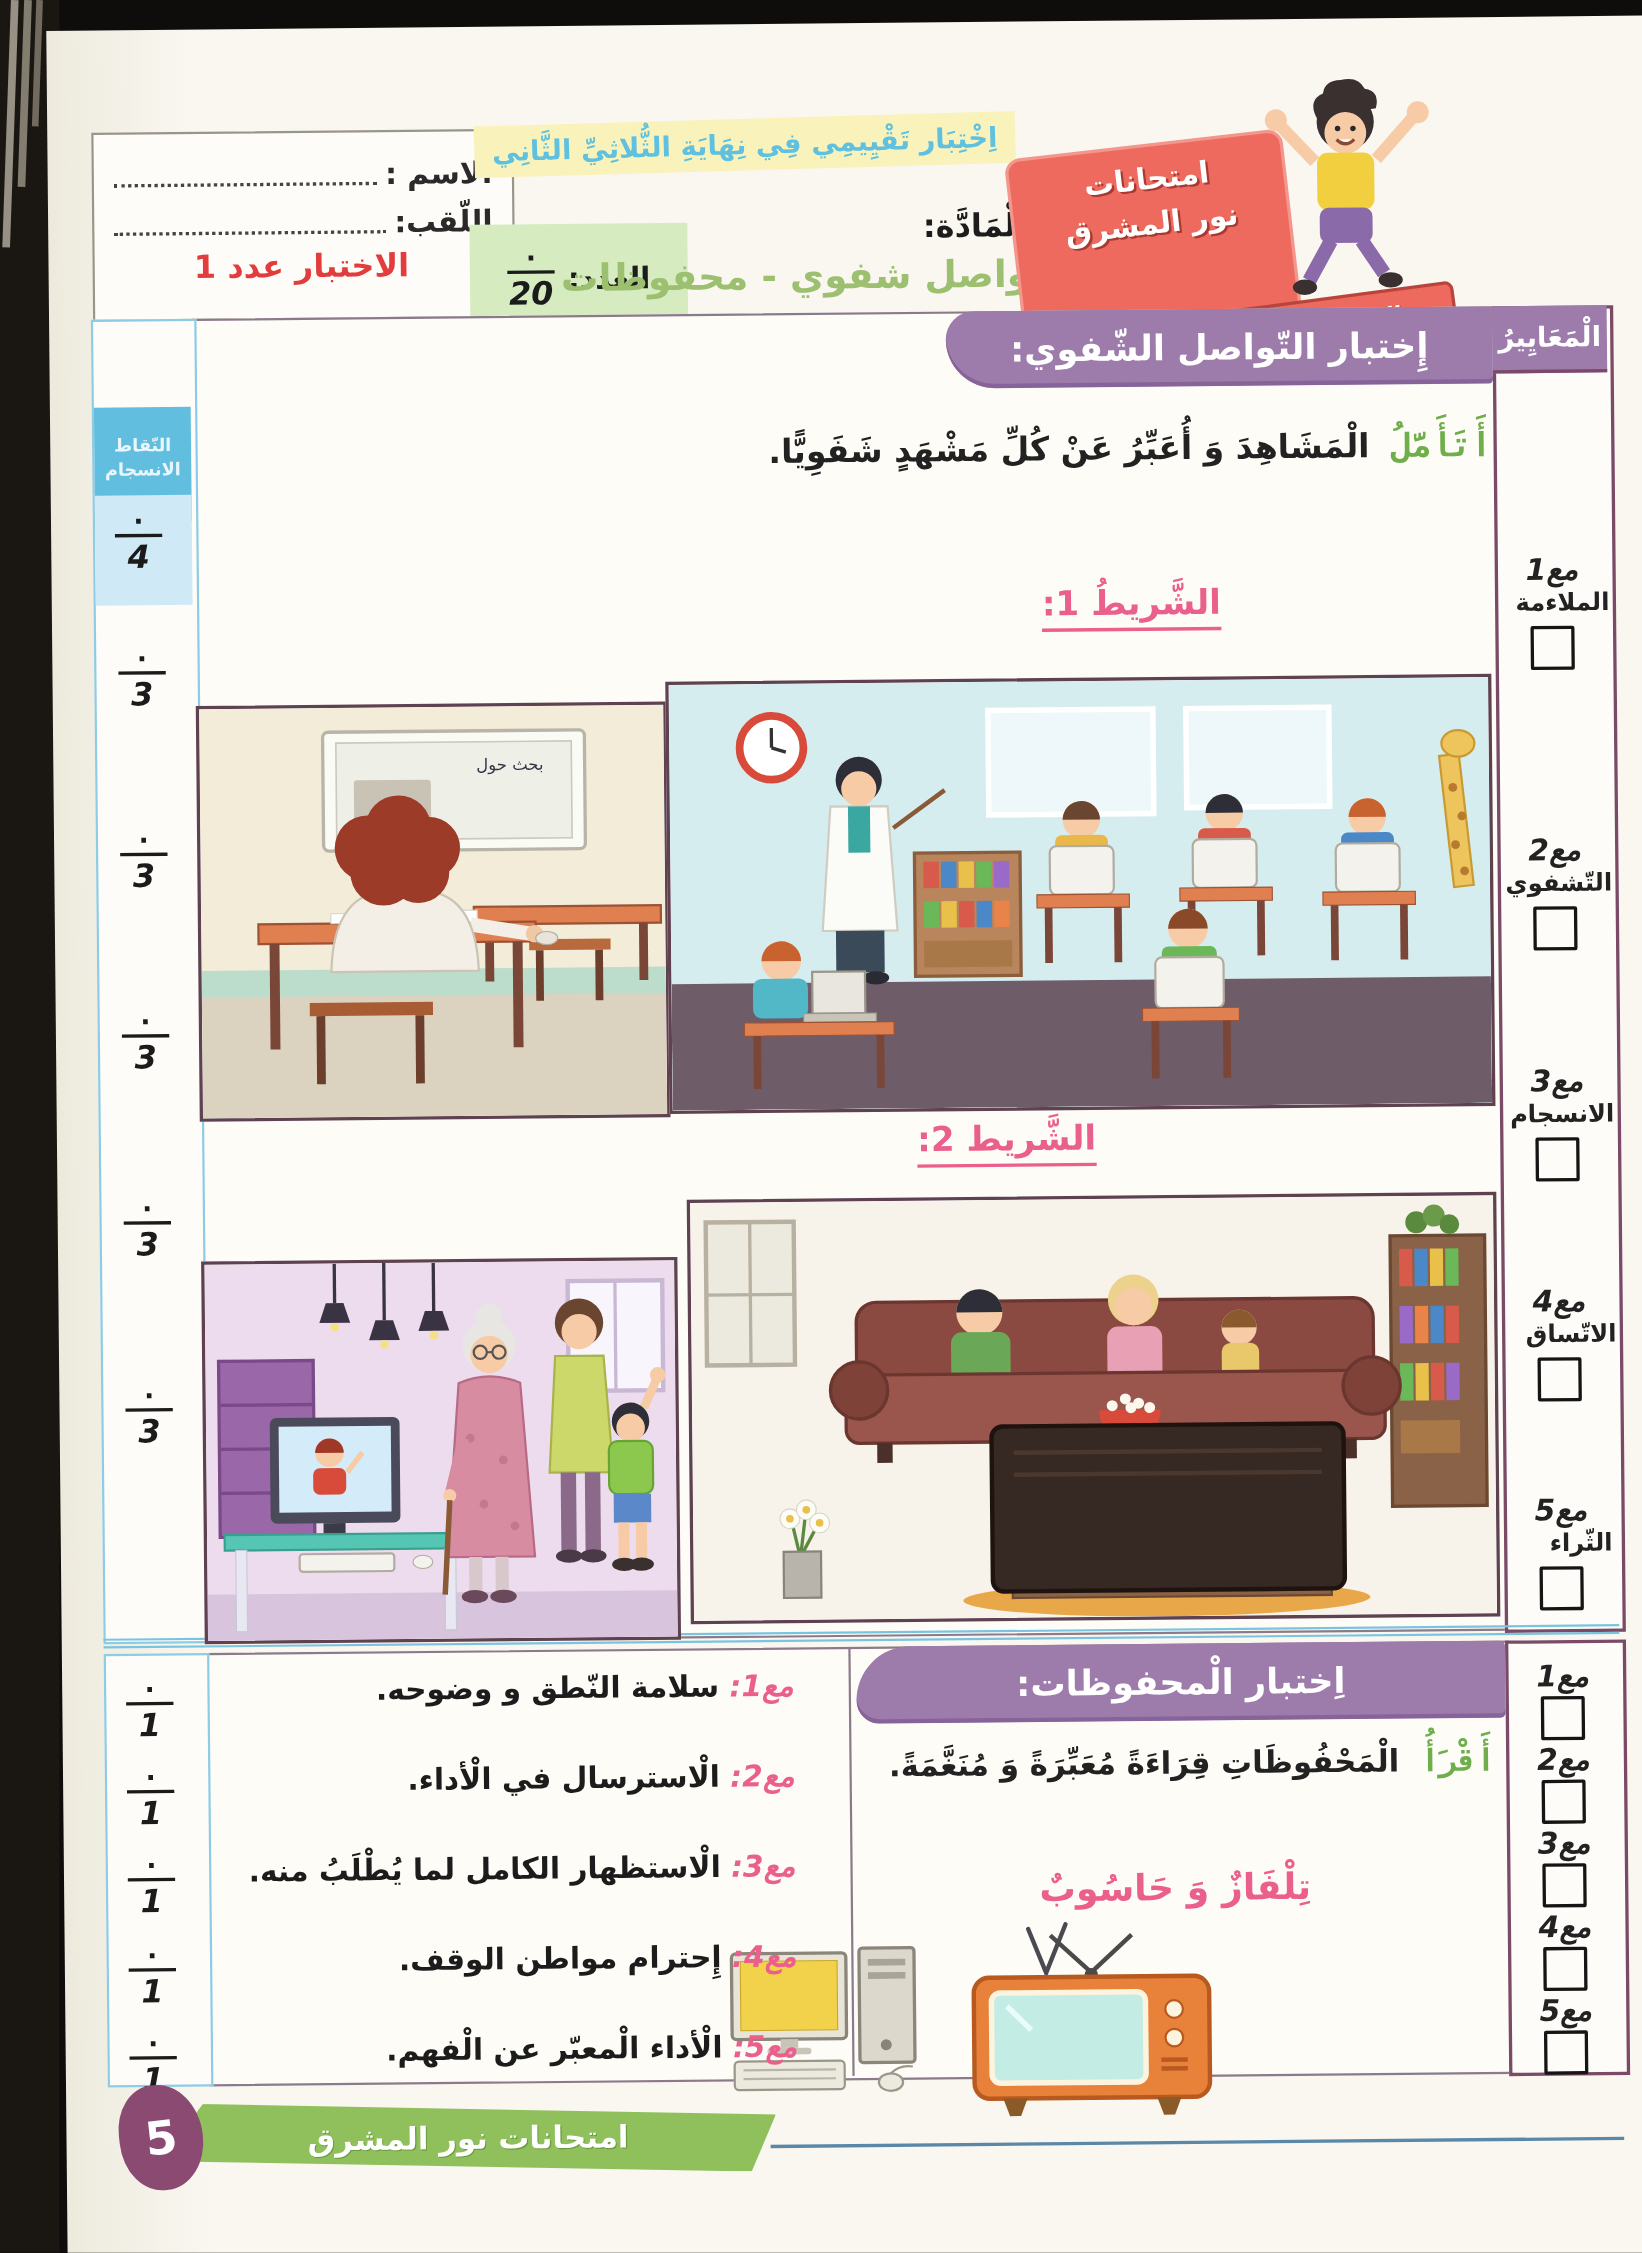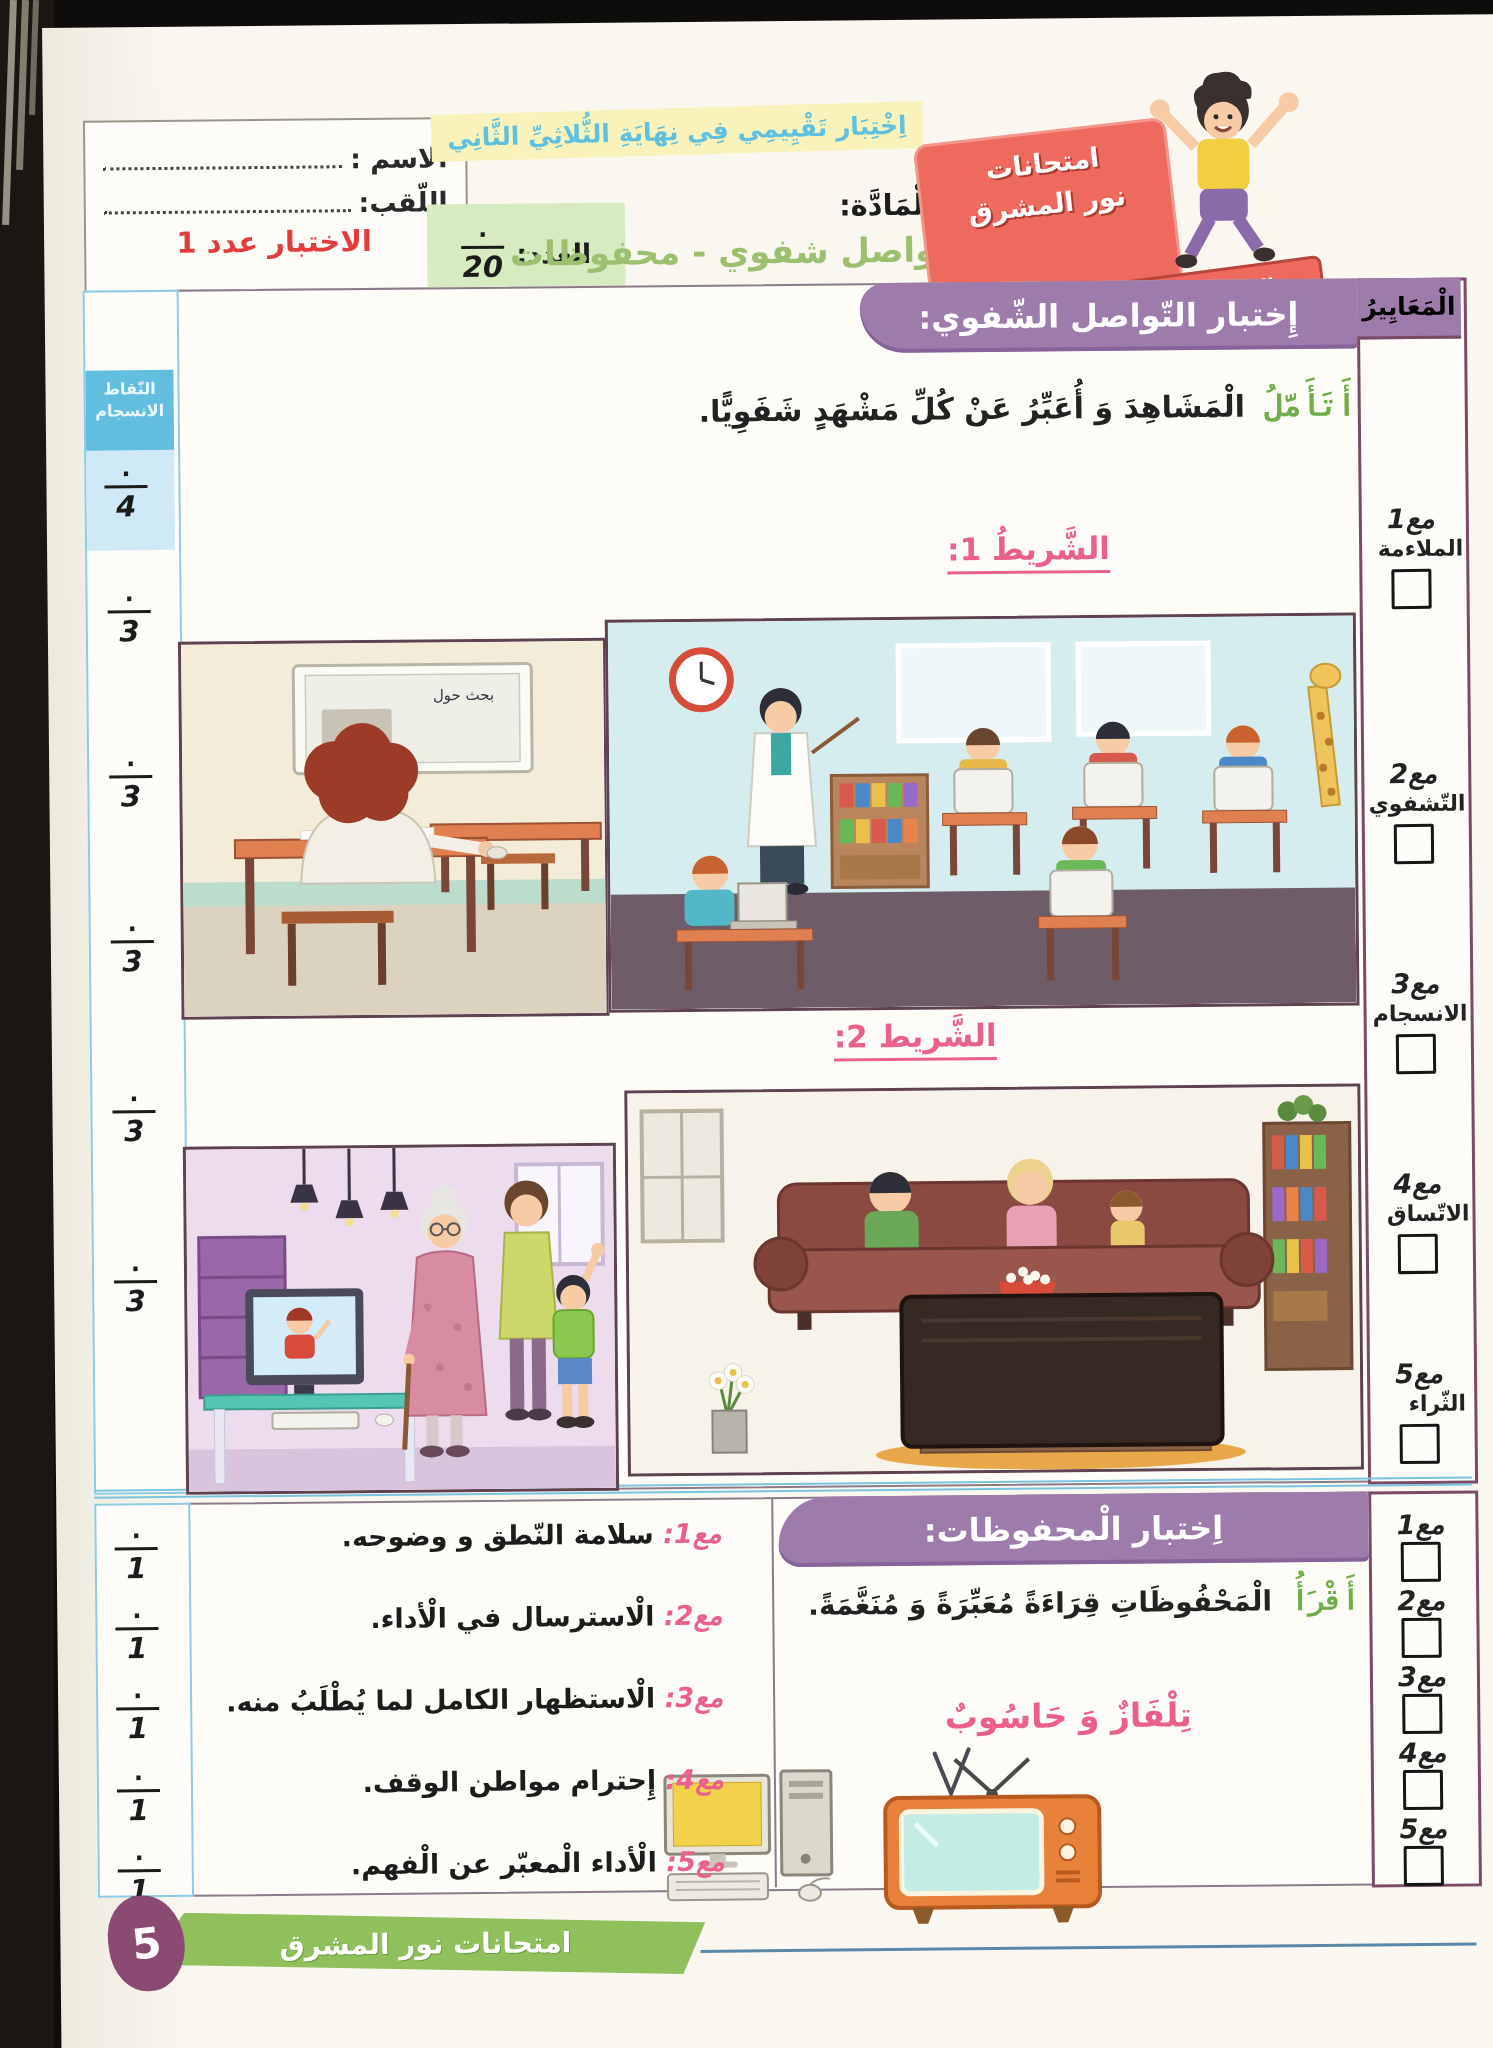--- a/index.html
+++ b/index.html
@@ -33,30 +33,30 @@
   .logo-sign .l2{font-size:27px;margin-top:10px;}
   .year-banner{background:#ee6a5e;border:3px solid #b8453c;border-radius:8px;color:#fff;
                font-weight:bold;font-size:20px;text-align:center;line-height:42px;
                transform:rotate(-7deg);text-shadow:1px 1px 0 #a83a32;}
   
   .center-box{border:2px solid #8b7a89;background:#fdfcf7;}
   .points-col{border:2.5px solid #8ecbe4;background:#fdfcf8;}
   .sidebar{border:3px solid #7a4a66;background:#fdfcf8;}
   .blue-sep{border-top:2.5px solid #7ac4e0;border-bottom:2.5px solid #7ac4e0;height:5px;}
   
-  .sb-header{background:#9d7cab;color:#000000;font-weight:bold;font-size:25px;
+  .sb-header{background:#9d7cab;color:#ffffff;font-weight:bold;font-size:25px;
              text-align:center;line-height:58px;border-bottom:3px solid #7a4a66;}
   .sb-item{left:0;width:100%;text-align:center;}
   .sb-code{font-size:27px;font-weight:bold;color:#222;font-style:italic;}
   .sb-label{font-size:22px;font-weight:bold;color:#222;margin-top:2px;margin-left:36px;}
   .chk{width:34px;height:34px;border:3.5px solid #151515;background:#fdfcf8;
        border-radius:2px;margin:8px auto 0;}
   
   .pts-header{background:#62bede;color:#e9f7fd;font-weight:bold;font-size:16px;
-              text-align:center;padding-top:8px;line-height:22px;}
+              text-align:center;padding-top:24px;line-height:22px;}
   .total-band{background:#cfe9f6;}
   .frac{display:flex;flex-direction:column;align-items:center;font-weight:bold;color:#1b1b1b;}
   .frac .num{font-size:24px;line-height:18px;padding:0 17px 2px;border-bottom:3px solid #1b1b1b;}
   .frac .den{font-size:29px;line-height:32px;padding-top:2px;font-style:italic;}
   
   .banner{background:#9d7cab;color:#fff;font-weight:bold;font-size:32px;
           display:flex;align-items:center;justify-content:center;direction:rtl;}
   .banner1{border-radius:40px 6px 6px 70px;box-shadow:inset 0 -4px 0 #86649a;}
   .banner2{border-radius:60px 6px 6px 26px;box-shadow:inset 0 -4px 0 #86649a;}
   

